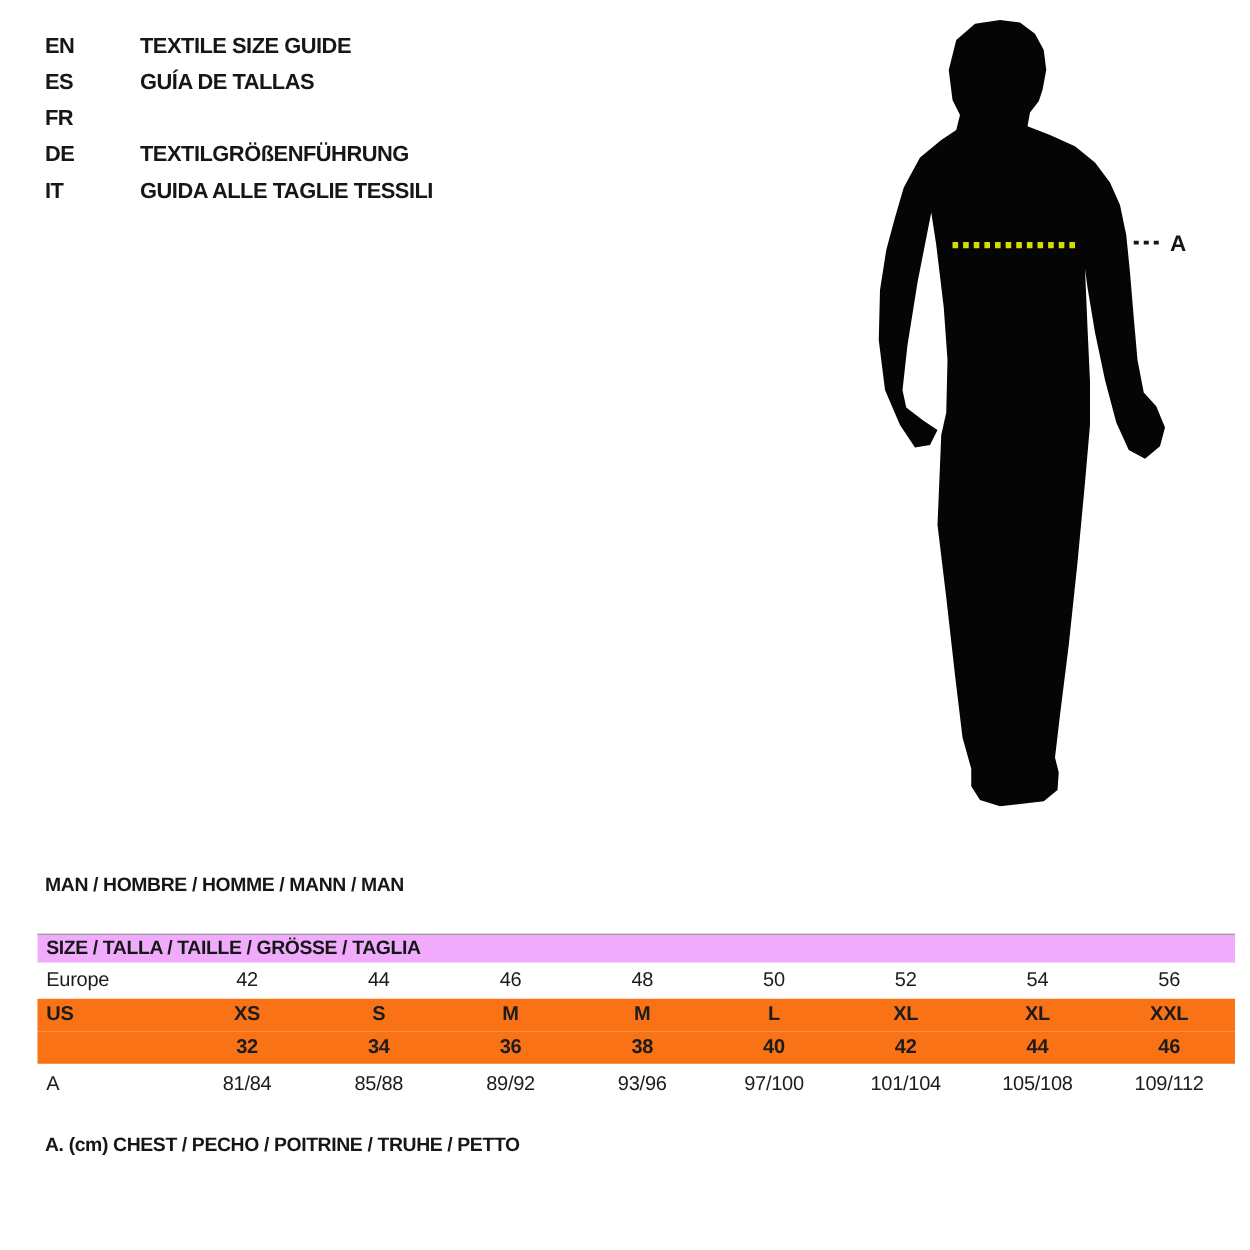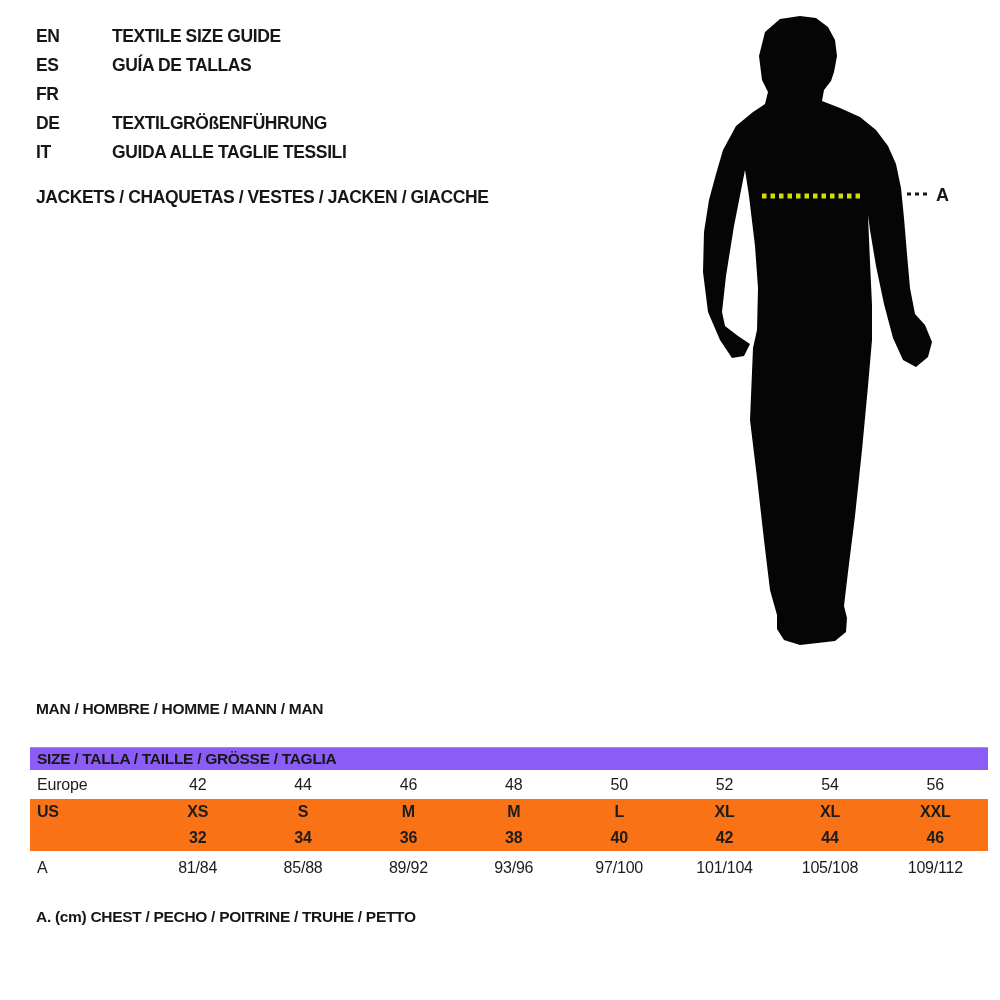--- a/index.html
+++ b/index.html
@@ -15,21 +15,21 @@
   
   .product-block{position:absolute;left:36px;top:182px;}
   .product-line{font-weight:700;font-size:17.5px;line-height:30px;letter-spacing:-0.4px;white-space:nowrap;}
 
   
   .figure{position:absolute;left:660px;top:0;width:290px;height:670px;}
 
   
   .gender-heading{position:absolute;left:36px;top:700px;font-weight:700;font-size:15.5px;letter-spacing:-0.3px;}
   .size-table{position:absolute;left:30px;top:747px;width:958px;}
-  .size-bar{height:22px;background:#8b5cf6;border-top:1px solid #9b9b9b;display:flex;align-items:center;
+  .size-bar{height:22px;background:#f0abfc;border-top:1px solid #9b9b9b;display:flex;align-items:center;
             padding-left:7px;font-weight:700;font-size:15.5px;letter-spacing:-0.3px;}
   .trow{display:flex;align-items:center;height:26px;font-size:16px;letter-spacing:-0.2px;color:#1c1c1c;}
   .trow.first{height:29px;}
   .trow.last{height:33px;}
   .trow.shaded{background:#f97316;font-weight:bold;}
   .tlabel{width:108px;padding-left:7px;}
   .tcell{flex:1;text-align:center;}
 
   .footnote{position:absolute;left:36px;top:908px;font-weight:700;font-size:15.5px;letter-spacing:-0.3px;}
 </style>
@@ -54,21 +54,20 @@
       <span class="lang-code">DE</span>
       <span class="lang-title">TEXTILGRÖßENFÜHRUNG</span>
     </div>
     <div class="lang-row">
       <span class="lang-code">IT</span>
       <span class="lang-title">GUIDA ALLE TAGLIE TESSILI</span>
     </div>
   </div>
 
   <div class="product-block">
-    <div class="product-line">JACKETS / CHAQUETAS / VESTES / JACKEN / GIACCHE</div>
   </div>
 
   <svg class="figure" viewBox="0 0 290 670" xmlns="http://www.w3.org/2000/svg">
     <path fill="#050505" fill-rule="nonzero" d="
       M140,16 L156,18 L168,27 L175,40 L177,56 L174,72 L171,81 L164,90 L162,101
       L180,108 L200,117 L216,130 L228,146 L236,164 L241,188 L244,218 L247,254 L250,288 L255,314
       L265,325 L272,342 L268,357 L256,367 L243,360
       L233,338 L224,304 L216,266 L210,230 L208,215
       L210,262 L212,305 L212,340
       L208,386 L202,450 L195,516 L188,572 L184,606

